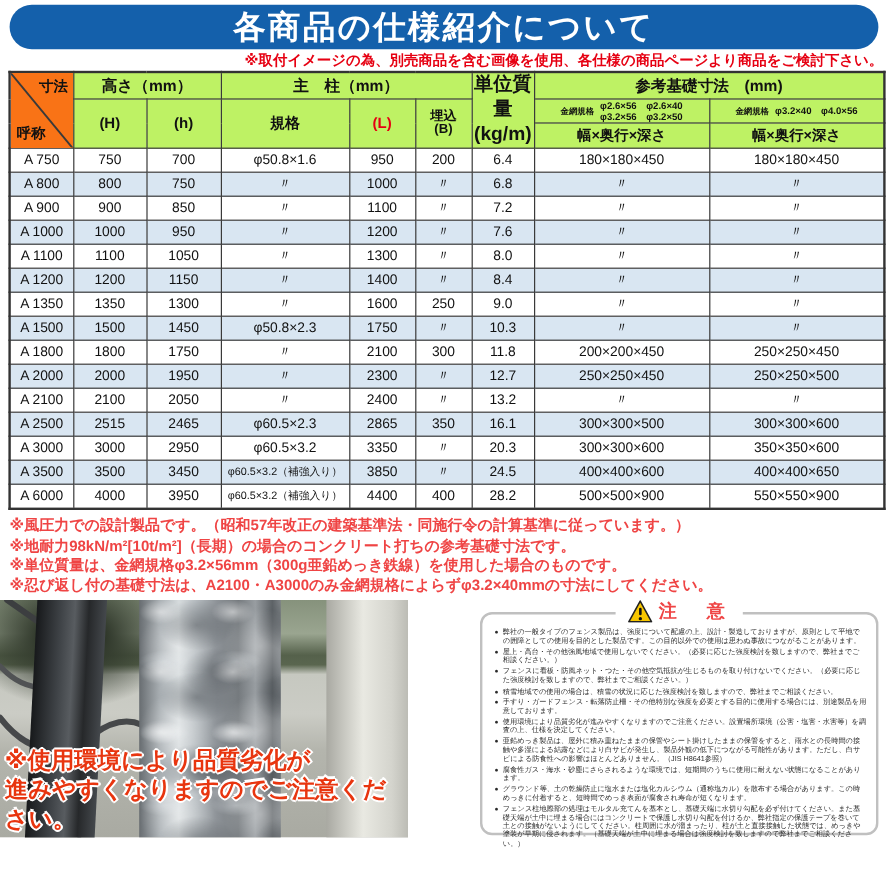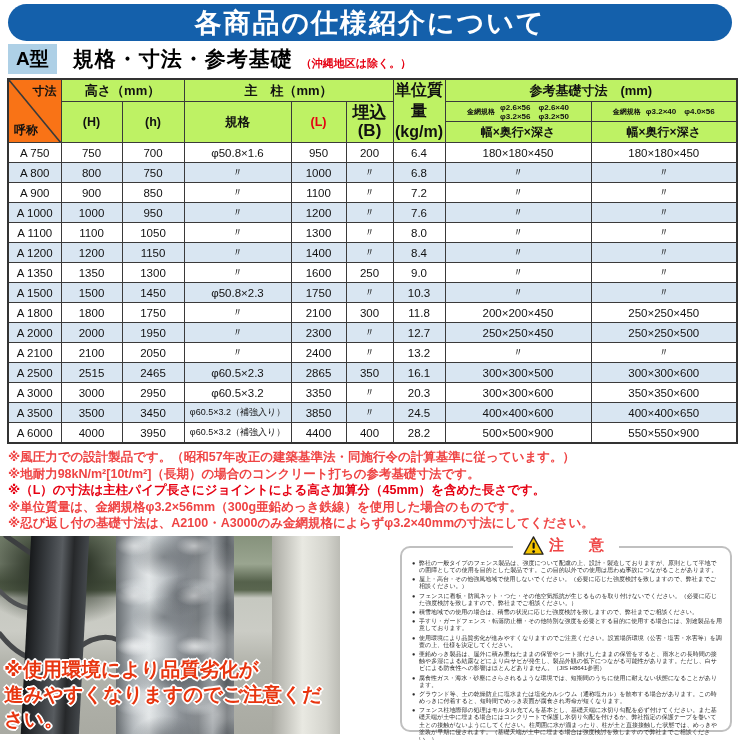--- a/index.html
+++ b/index.html
@@ -22,21 +22,21 @@
 
   
   table.spec{border-collapse:collapse;table-layout:fixed;width:729px;margin-left:7px;
     border:2px solid #333;}
   table.spec th,table.spec td{border:1px solid #3a3a3a;padding:0;text-align:center;vertical-align:middle;}
   thead th{background:#bef264;font-weight:700;color:#111;}
   .h-group{height:21px;font-size:13px;}
   .h-sub{height:21px;font-size:12.5px;}
   .h-sub2{height:20px;font-size:12px;}
   th.red-l{color:#e60012;}
-  th.embed{font-size:17px;line-height:1.05;}
+  th.embed{font-size:11px;line-height:1.05;}
   th.mass{font-size:16px;line-height:1.3;}
   th.corner{position:relative;background:#f97316;}
   th.corner .diag{position:absolute;left:0;top:0;width:100%;height:100%;}
   th.corner .c-top{position:absolute;top:3px;right:4px;font-size:12px;}
   th.corner .c-bot{position:absolute;bottom:3px;left:5px;font-size:12px;}
   th.mesh{font-size:8px;}
   .mesh-in{display:flex;align-items:center;justify-content:center;gap:5px;}
   .mesh-label{font-size:7px;}
   .mesh-lines{display:flex;flex-direction:column;line-height:1.15;font-size:8px;text-align:left;}
   tbody td{height:19px;font-size:11.5px;color:#111;background:#fff;}
@@ -89,26 +89,22 @@
 </style>
 </head>
 <body>
 
 <div class="page">
 
   <div class="banner">
     <span>各商品の仕様紹介について</span>
   </div>
 
-
-  <div class="section-head">
-    <span class="type-label">A型</span>
-    <span class="section-title">規格・寸法・参考基礎</span>
-    <span class="section-sub">（沖縄地区は除く。）</span>
-  </div>
+  <div class="top-notice">※取付イメージの為、別売商品を含む画像を使用、各仕様の商品ページより商品をご検討下さい。</div>
+
 
   <table class="spec">
     <colgroup>
       <col style="width:53px">
         <col style="width:61px">
         <col style="width:62px">
       <col style="width:107px">
         <col style="width:55px">
         <col style="width:47px">
       <col style="width:52px">
@@ -329,21 +325,20 @@
           <td>28.2</td>
           <td>500×500×900</td>
           <td>550×550×900</td>
         </tr>
       </tbody>
   </table>
 
   <div class="notes">
       <div>※風圧力での設計製品です。（昭和57年改正の建築基準法・同施行令の計算基準に従っています。）</div>
       <div>※地耐力98kN/m²[10t/m²]（長期）の場合のコンクリート打ちの参考基礎寸法です。</div>
-      <div class="red">※（L）の寸法は主柱パイプ長さにジョイントによる高さ加算分（45mm）を含めた長さです。</div>
       <div>※単位質量は、金網規格φ3.2×56mm（300g亜鉛めっき鉄線）を使用した場合のものです。</div>
       <div>※忍び返し付の基礎寸法は、A2100・A3000のみ金網規格によらずφ3.2×40mmの寸法にしてください。</div>
     </div>
 
   <div class="bottom">
     <div class="photo">
       <div class="ph-bg"></div>
       <div class="ph-bush"></div>
       <svg class="ph-wires" width="340" height="198" viewBox="0 0 340 198">
         <path d="M0,98 Q34,142 78,112 Q100,96 118,104" stroke="#46484a" stroke-width="5" fill="none" stroke-linecap="round"></path>

